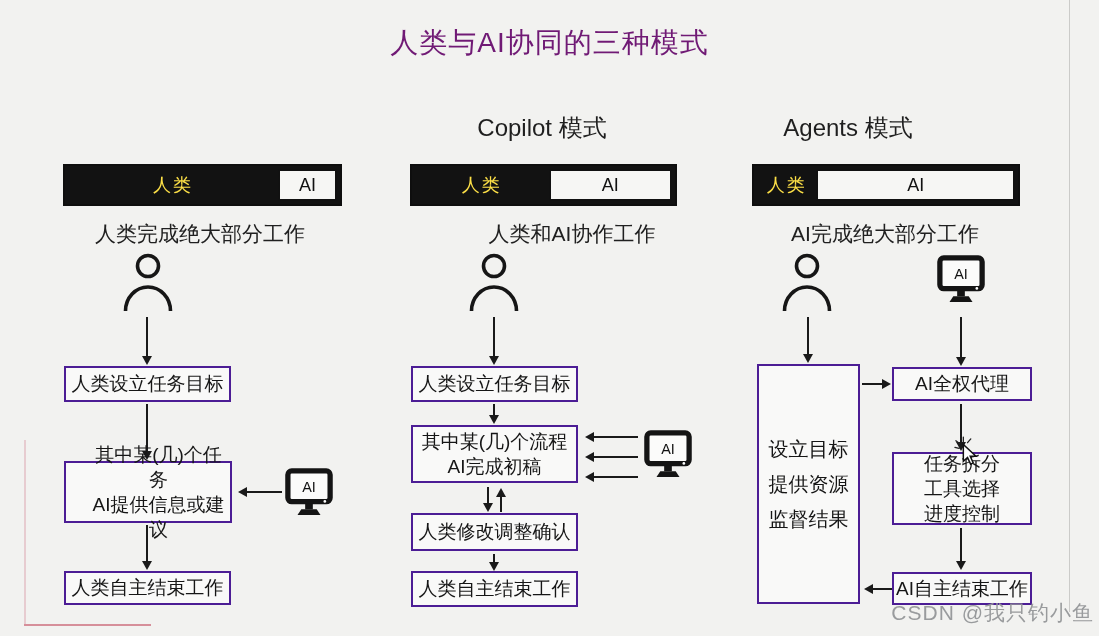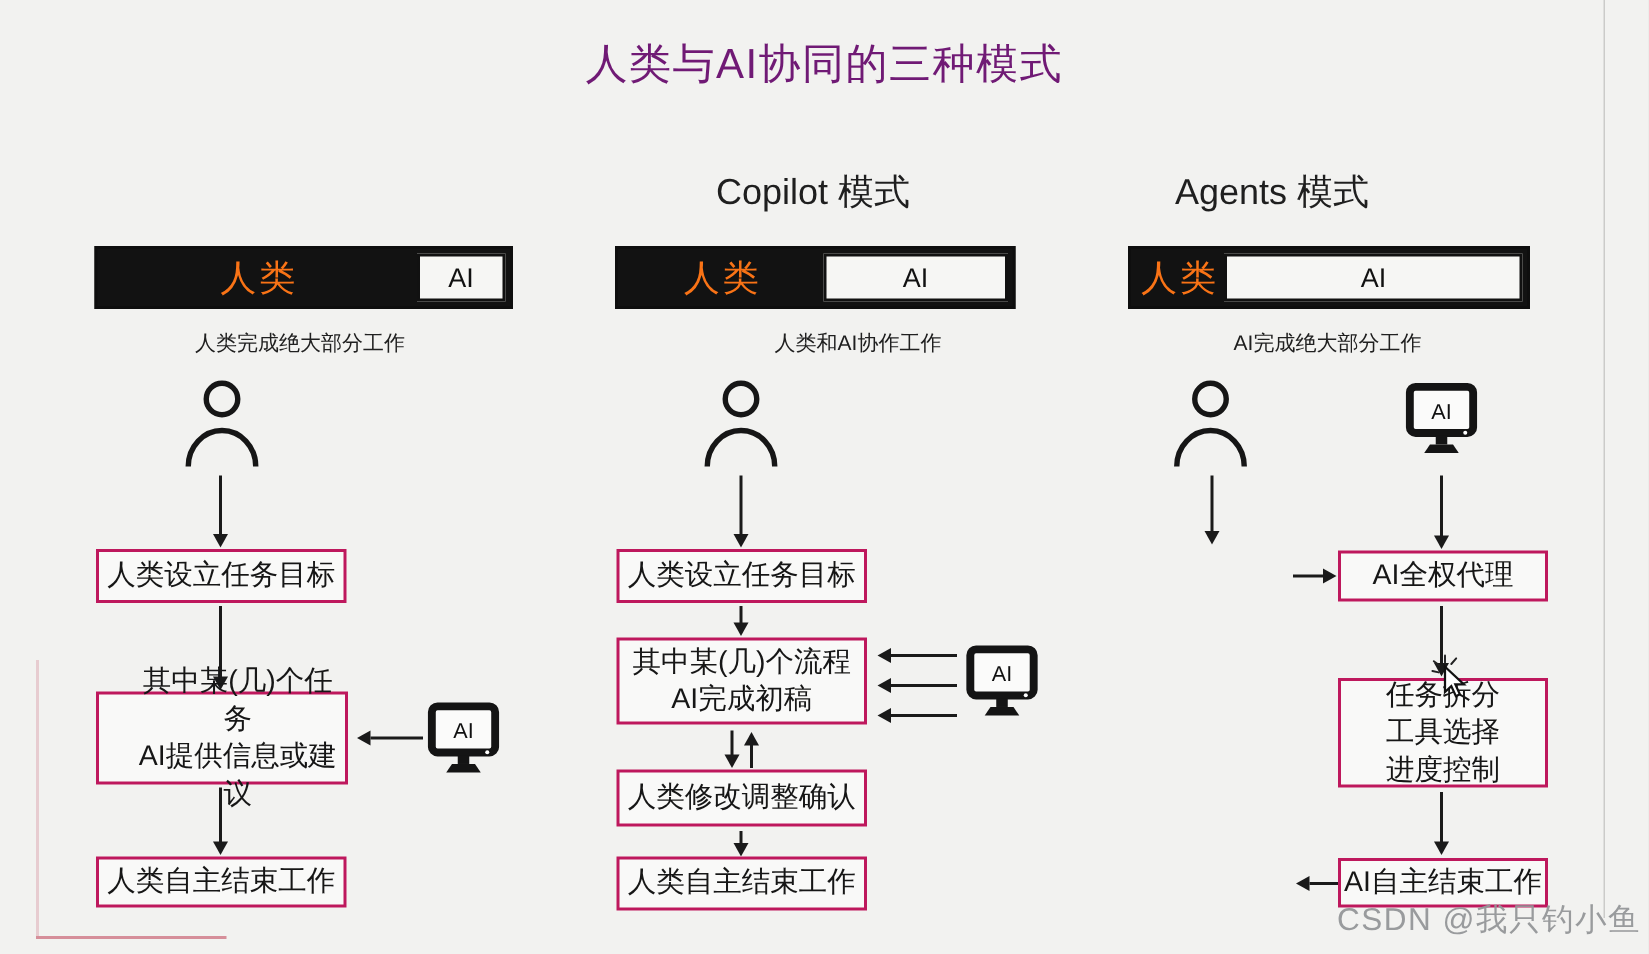--- a/index.html
+++ b/index.html
@@ -15,29 +15,29 @@
   }
   .col-heading{
     position:absolute;top:112px;transform:translateX(-50%);
     font-size:24px;font-weight:500;white-space:nowrap;color:#1f1f1f;
   }
   .ratio-bar{
     position:absolute;top:164px;height:32px;padding:3px;
     border:2px solid #0e0e0e;background:#121212;display:flex;align-items:stretch;
   }
   .bar-human{flex:1;display:flex;align-items:center;justify-content:center;
-    color:#f97316;font-size:24px;letter-spacing:2px;}
+    color:#fde047;font-size:18px;letter-spacing:2px;}
   .bar-ai{box-sizing:border-box;border:2px solid #111;background:#f6f6f4;
     display:flex;align-items:center;justify-content:center;font-size:18px;color:#111;}
   .caption{
     position:absolute;top:220px;transform:translateX(-50%);
-    font-size:14px;white-space:nowrap;color:#202020;
+    font-size:21px;white-space:nowrap;color:#202020;
   }
   .flow-box{
-    position:absolute;box-sizing:border-box;border:2px solid #be185d;
+    position:absolute;box-sizing:border-box;border:2px solid #4c1d95;
     background:rgba(250,250,249,0.85);
     display:flex;align-items:center;justify-content:center;text-align:center;
     font-size:19px;line-height:1.32;color:#161616;white-space:pre-line;
   }
   .flow-box.tall{font-size:20px;line-height:1.75;}
   .icon{position:absolute;}
   
   .av{position:absolute;width:2px;background:#1a1a1a;}
   .av.down::after{content:"";position:absolute;left:-4.5px;bottom:-8px;width:0;height:0;
     border-left:5.5px solid transparent;border-right:5.5px solid transparent;
@@ -178,20 +178,23 @@
     <rect x="3" y="3" width="44" height="32" rx="4" fill="#fbfbfa" stroke="#141414" stroke-width="5.5"></rect>
     <text x="25" y="25" text-anchor="middle" font-size="15" fill="#111">AI</text>
     <circle cx="41.5" cy="34.8" r="1.4" fill="#ffffff"></circle>
     <rect x="21" y="37" width="8" height="6" fill="#141414"></rect>
     <path d="M13 49 L37 49 L33 43 L17 43 Z" fill="#141414"></path>
   </svg>
 
   <div class="av down" style="left:807px;top:317px;height:38px;"></div>
   <div class="av down" style="left:960px;top:317px;height:41px;"></div>
 
+  <div class="flow-box tall" style="left:757px;top:364px;width:103px;height:240px;">设立目标
+提供资源
+监督结果</div>
 
   <div class="flow-box" style="left:892px;top:367px;width:140px;height:34px;">AI全权代理</div>
 
   <div class="ah right" style="left:862px;top:383px;width:20px;"></div>
 
   <div class="av down" style="left:960px;top:404px;height:39px;"></div>
 
   <div class="flow-box" style="left:892px;top:452px;width:140px;height:73px;">任务拆分
 工具选择
 进度控制</div>

